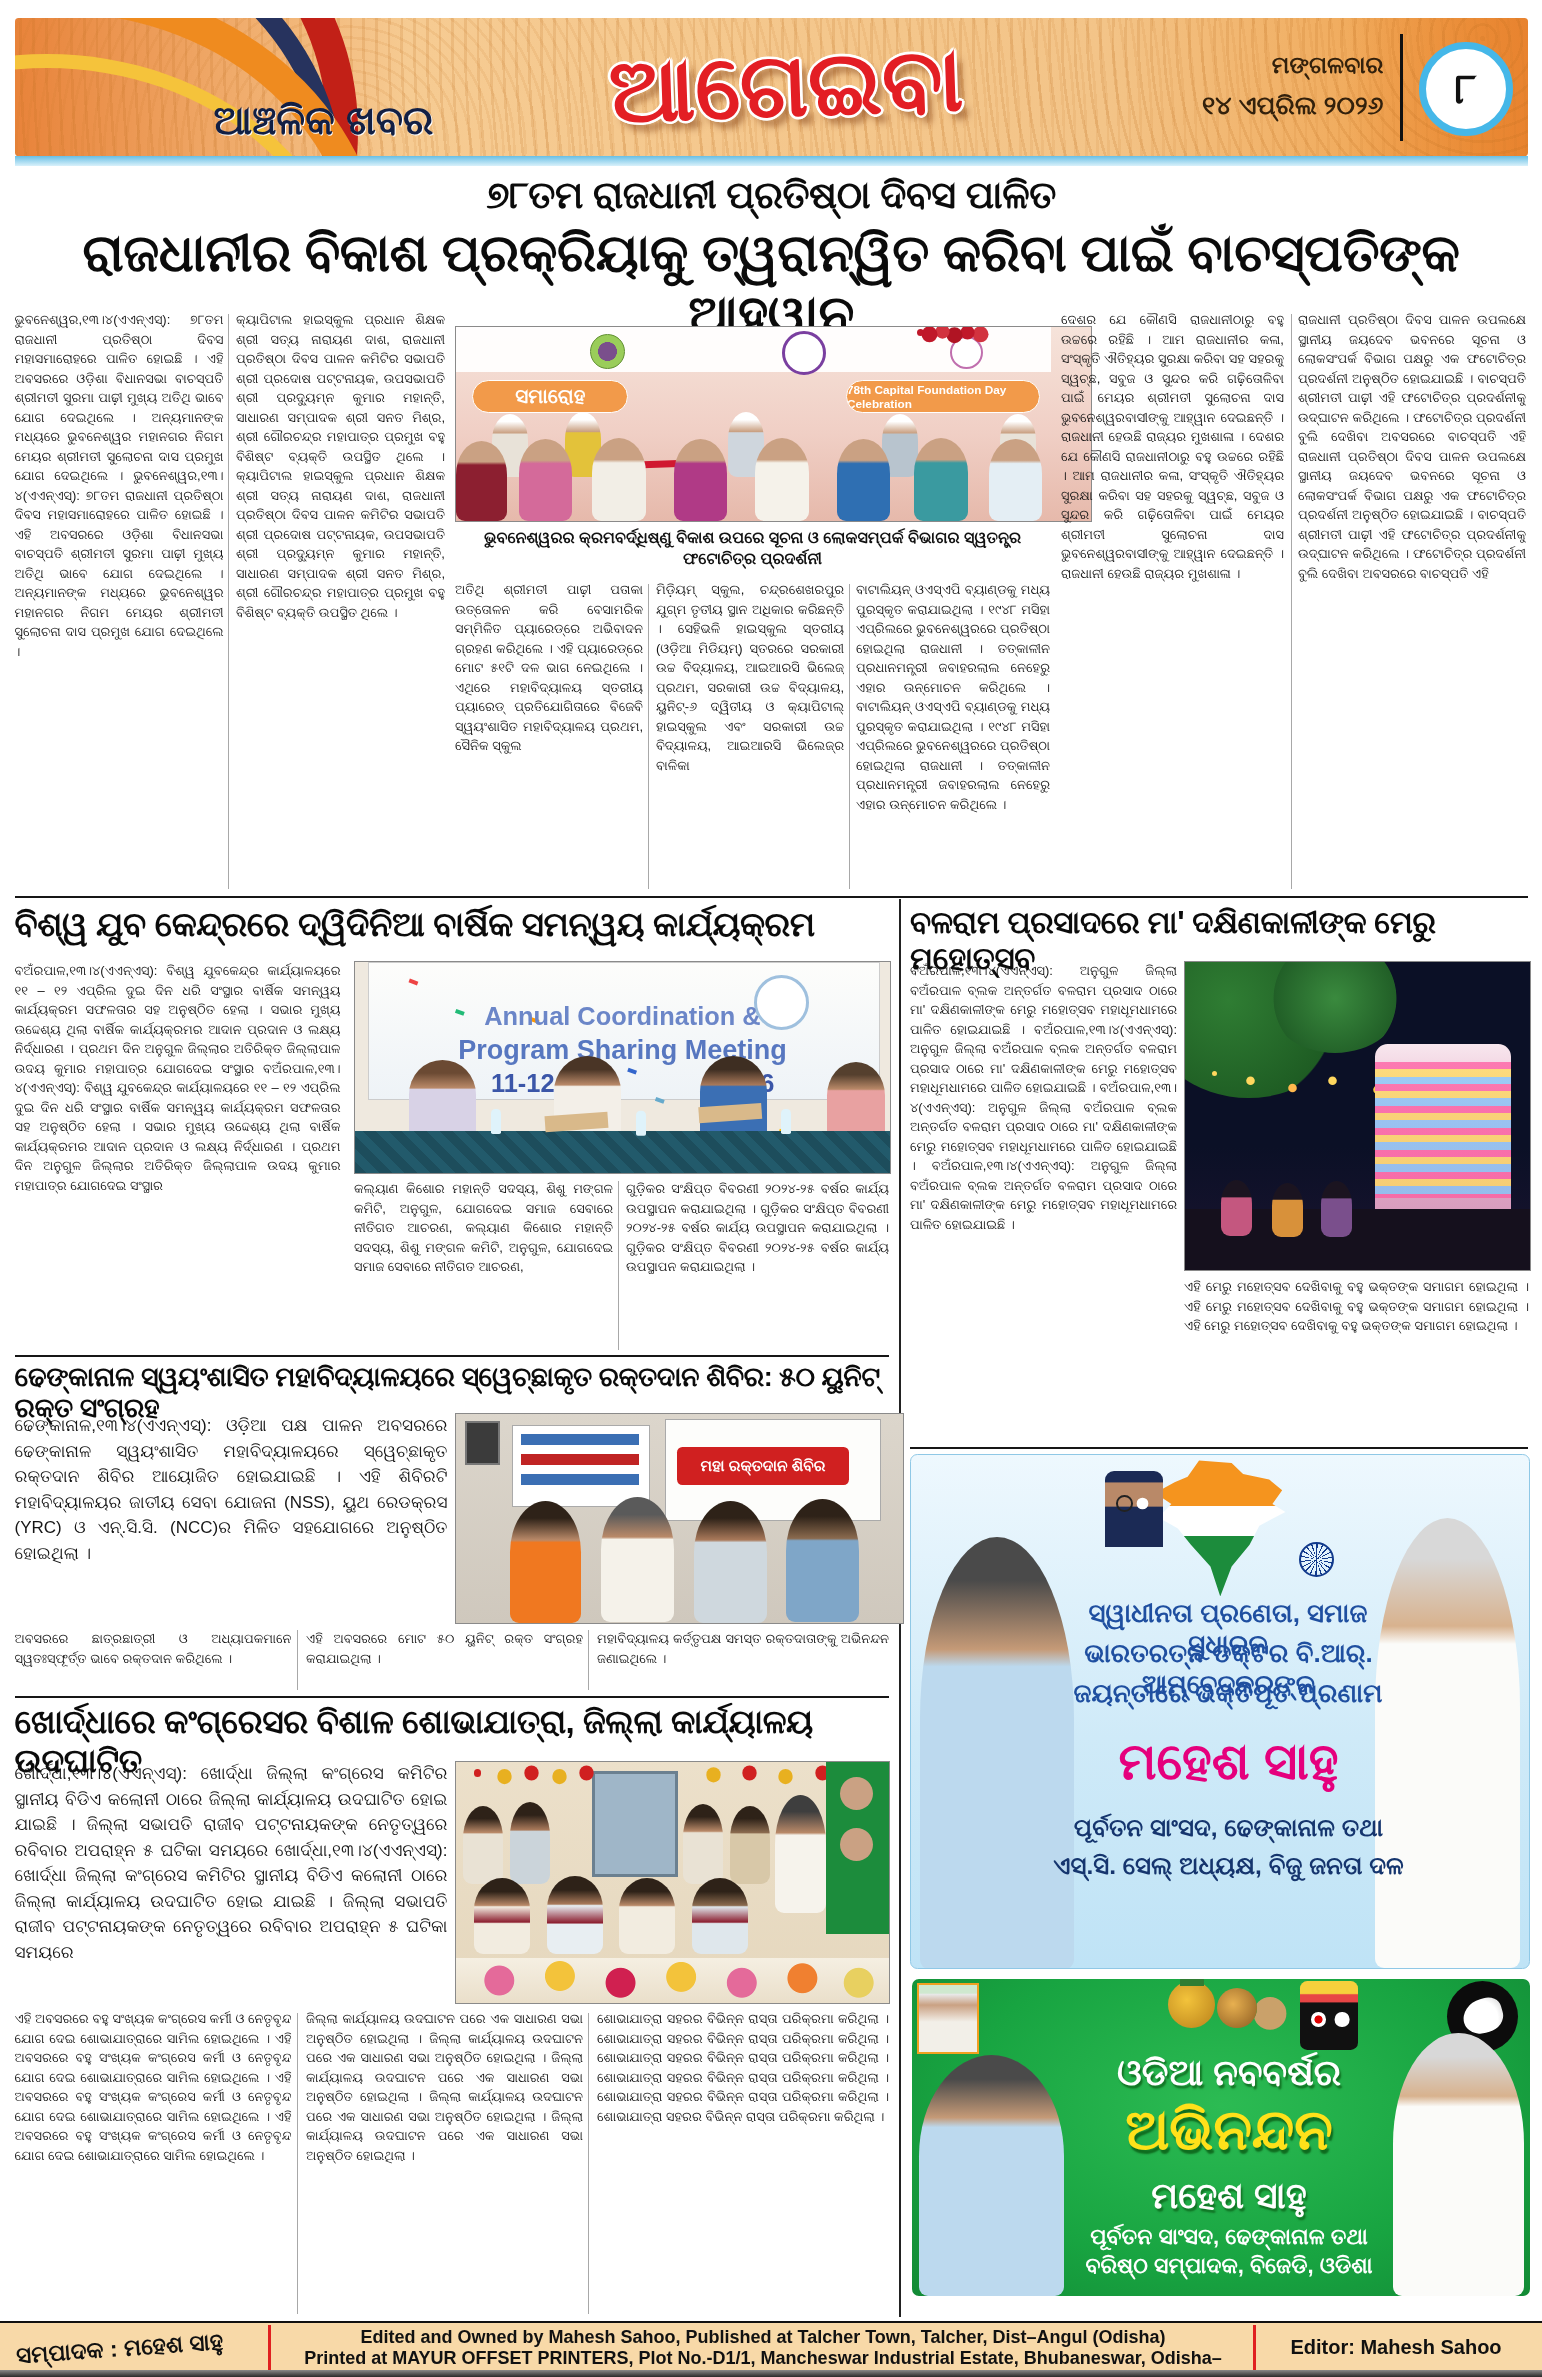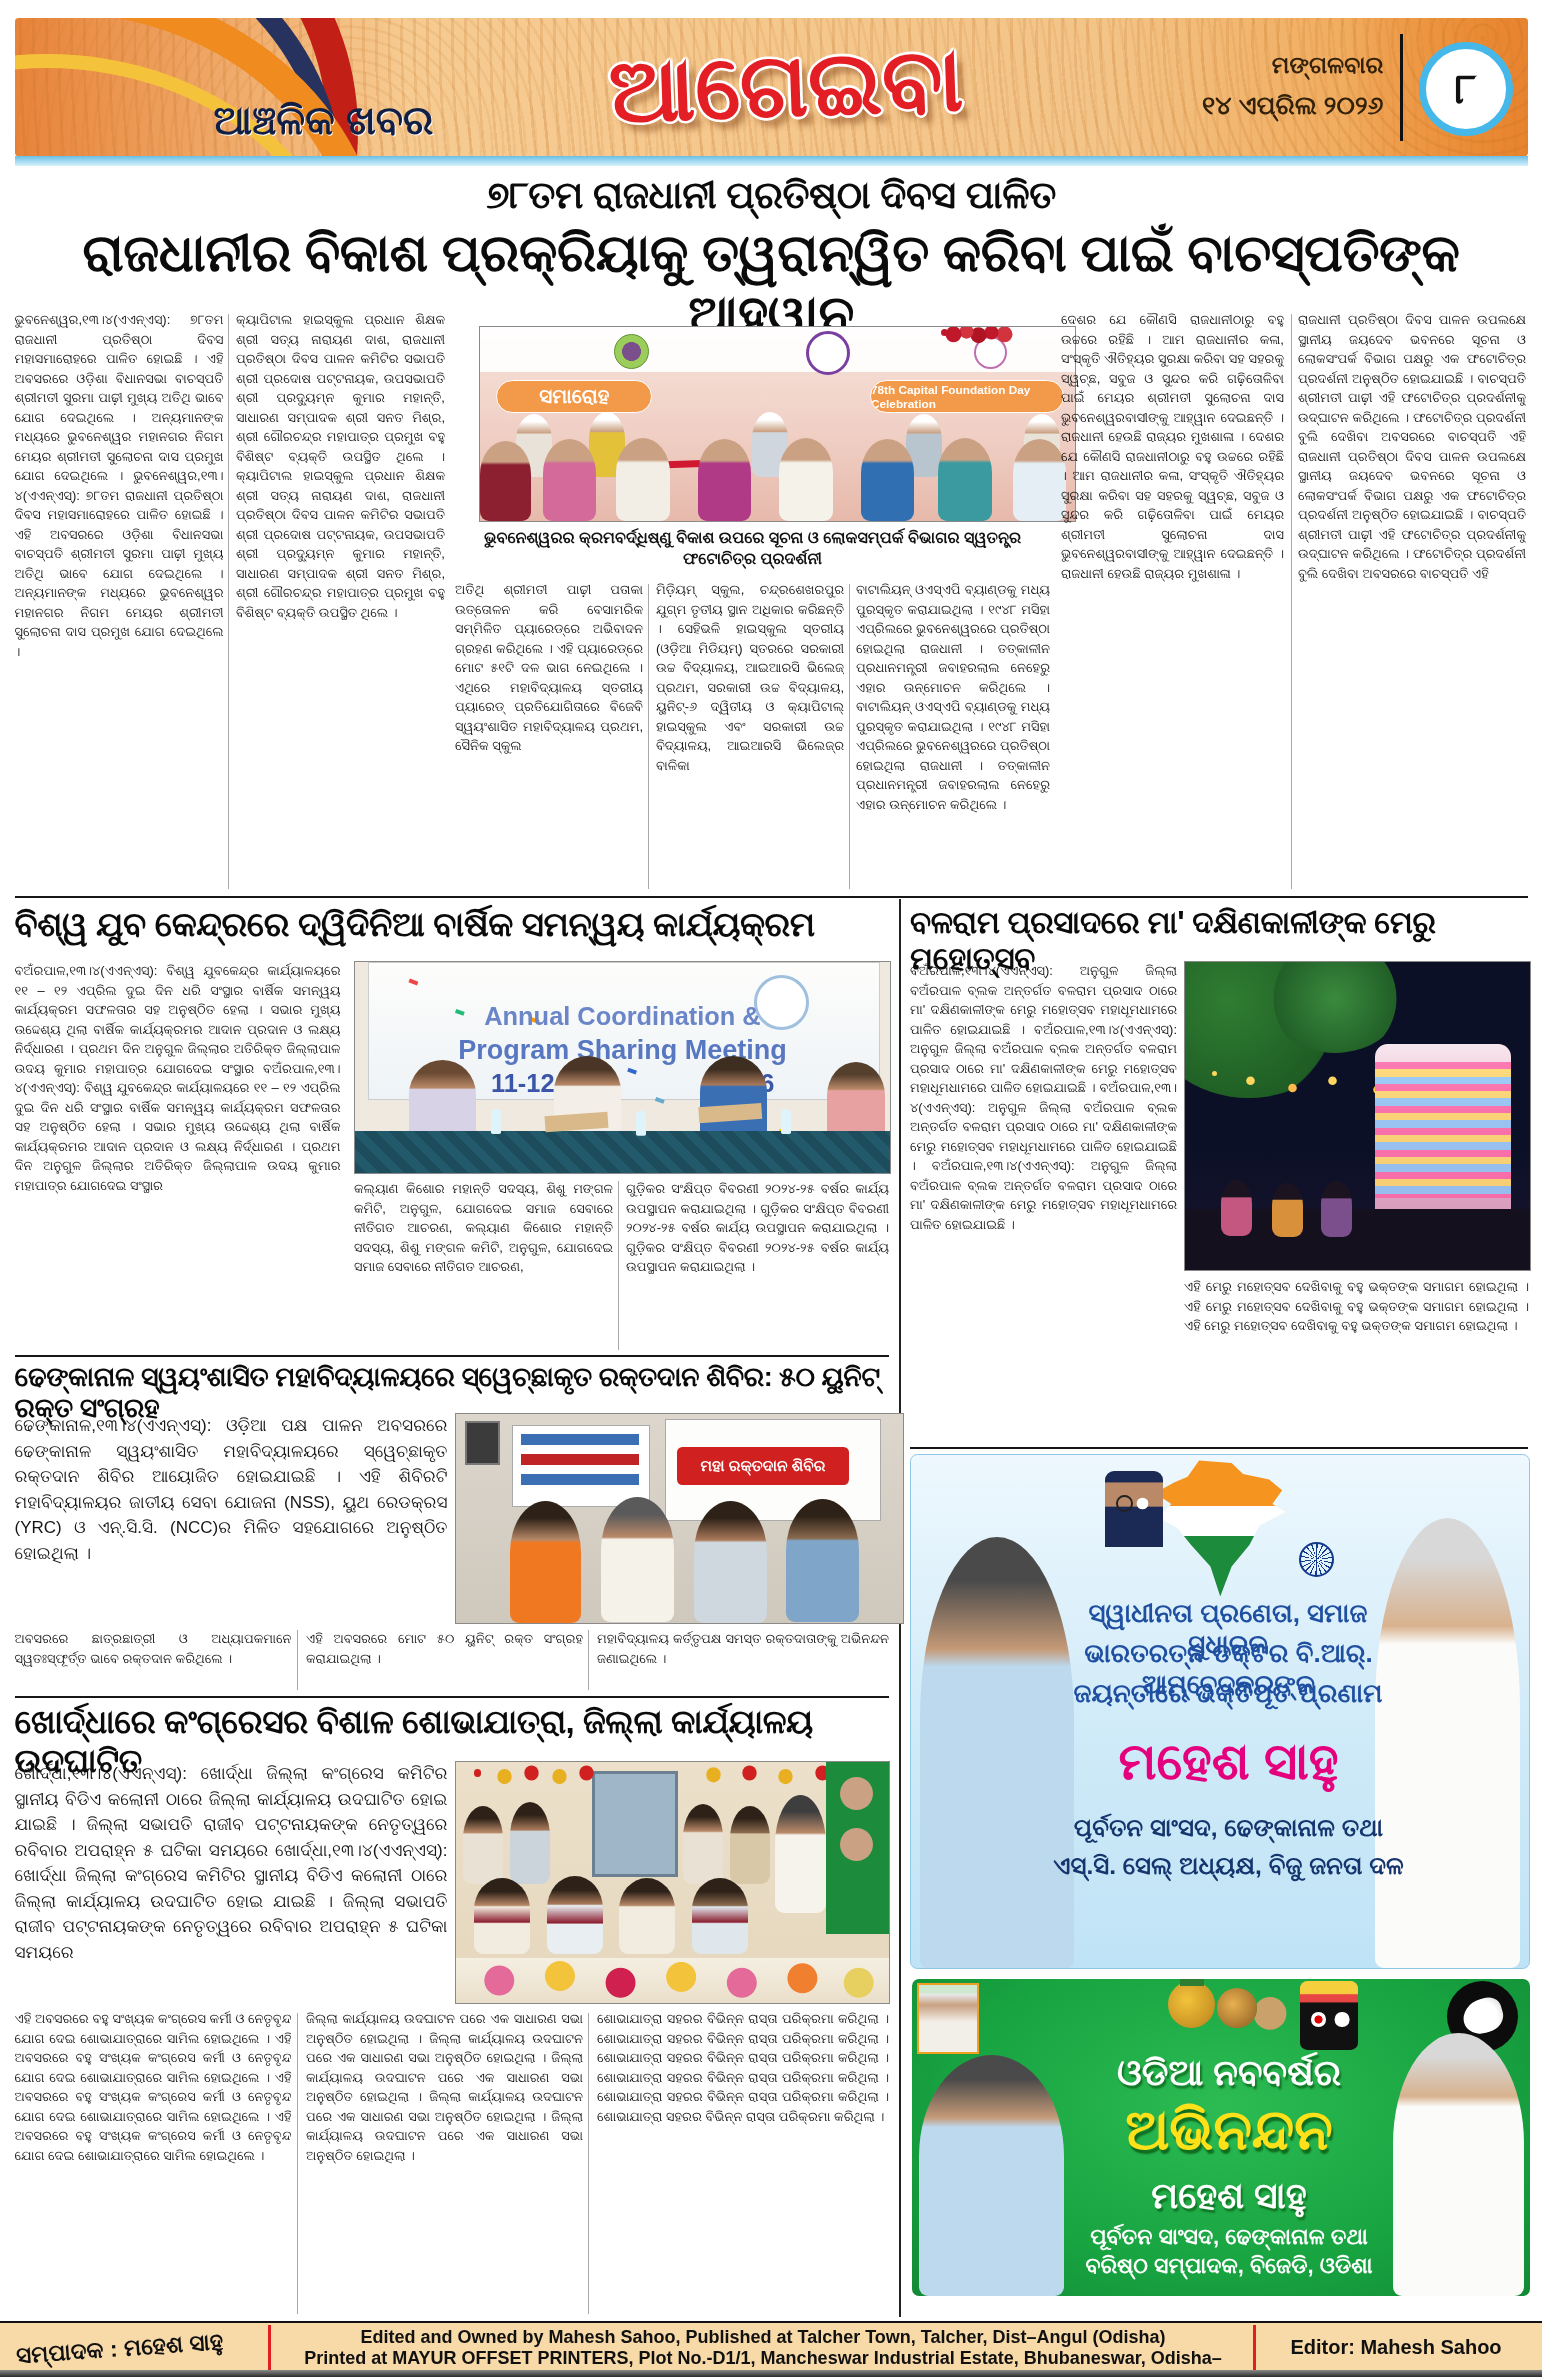--- a/index.html
+++ b/index.html
@@ -45,21 +45,21 @@
   </div>
   <div class="abs" style="left:14.5px;top:156px;width:1513px;height:10px;background:linear-gradient(180deg,#69bfe4,#d9f1fb);"></div>
 
   <div class="abs headline" style="left:0;top:174px;width:1542px;text-align:center;font-size:38px;">୭୮ତମ ରାଜଧାନୀ ପ୍ରତିଷ୍ଠା ଦିବସ ପାଳିତ</div>
   <div class="abs headline" style="left:0;top:223px;width:1542px;text-align:center;font-size:52px;">ରାଜଧାନୀର ବିକାଶ ପ୍ରକ୍ରିୟାକୁ ତ୍ୱରାନ୍ୱିତ କରିବା ପାଇଁ ବାଚସ୍ପତିଙ୍କ ଆହ୍ୱାନ</div>
 
   <div class="col" style="left:14.5px;top:310px;width:209px;height:582px;">ଭୁବନେଶ୍ୱର,୧୩।୪(ଏଏନ୍‌ଏସ୍): ୭୮ତମ ରାଜଧାନୀ ପ୍ରତିଷ୍ଠା ଦିବସ ମହାସମାରୋହରେ ପାଳିତ ହୋଇଛି । ଏହି ଅବସରରେ ଓଡ଼ିଶା ବିଧାନସଭା ବାଚସ୍ପତି ଶ୍ରୀମତୀ ସୁରମା ପାଢ଼ୀ ମୁଖ୍ୟ ଅତିଥି ଭାବେ ଯୋଗ ଦେଇଥିଲେ । ଅନ୍ୟମାନଙ୍କ ମଧ୍ୟରେ ଭୁବନେଶ୍ୱର ମହାନଗର ନିଗମ ମେୟର ଶ୍ରୀମତୀ ସୁଲୋଚନା ଦାସ ପ୍ରମୁଖ ଯୋଗ ଦେଇଥିଲେ । ଭୁବନେଶ୍ୱର,୧୩।୪(ଏଏନ୍‌ଏସ୍): ୭୮ତମ ରାଜଧାନୀ ପ୍ରତିଷ୍ଠା ଦିବସ ମହାସମାରୋହରେ ପାଳିତ ହୋଇଛି । ଏହି ଅବସରରେ ଓଡ଼ିଶା ବିଧାନସଭା ବାଚସ୍ପତି ଶ୍ରୀମତୀ ସୁରମା ପାଢ଼ୀ ମୁଖ୍ୟ ଅତିଥି ଭାବେ ଯୋଗ ଦେଇଥିଲେ । ଅନ୍ୟମାନଙ୍କ ମଧ୍ୟରେ ଭୁବନେଶ୍ୱର ମହାନଗର ନିଗମ ମେୟର ଶ୍ରୀମତୀ ସୁଲୋଚନା ଦାସ ପ୍ରମୁଖ ଯୋଗ ଦେଇଥିଲେ ।</div>
   <div class="vr" style="left:228px;top:314px;height:575px;"></div>
   <div class="col" style="left:236px;top:310px;width:209px;height:582px;">କ୍ୟାପିଟାଲ ହାଇସ୍କୁଲ ପ୍ରଧାନ ଶିକ୍ଷକ ଶ୍ରୀ ସତ୍ୟ ନାରାୟଣ ଦାଶ, ରାଜଧାନୀ ପ୍ରତିଷ୍ଠା ଦିବସ ପାଳନ କମିଟିର ସଭାପତି ଶ୍ରୀ ପ୍ରଦୋଷ ପଟ୍ଟନାୟକ, ଉପସଭାପତି ଶ୍ରୀ ପ୍ରଦ୍ୟୁମ୍ନ କୁମାର ମହାନ୍ତି, ସାଧାରଣ ସମ୍ପାଦକ ଶ୍ରୀ ସନତ ମିଶ୍ର, ଶ୍ରୀ ଗୌରଚନ୍ଦ୍ର ମହାପାତ୍ର ପ୍ରମୁଖ ବହୁ ବିଶିଷ୍ଟ ବ୍ୟକ୍ତି ଉପସ୍ଥିତ ଥିଲେ । କ୍ୟାପିଟାଲ ହାଇସ୍କୁଲ ପ୍ରଧାନ ଶିକ୍ଷକ ଶ୍ରୀ ସତ୍ୟ ନାରାୟଣ ଦାଶ, ରାଜଧାନୀ ପ୍ରତିଷ୍ଠା ଦିବସ ପାଳନ କମିଟିର ସଭାପତି ଶ୍ରୀ ପ୍ରଦୋଷ ପଟ୍ଟନାୟକ, ଉପସଭାପତି ଶ୍ରୀ ପ୍ରଦ୍ୟୁମ୍ନ କୁମାର ମହାନ୍ତି, ସାଧାରଣ ସମ୍ପାଦକ ଶ୍ରୀ ସନତ ମିଶ୍ର, ଶ୍ରୀ ଗୌରଚନ୍ଦ୍ର ମହାପାତ୍ର ପ୍ରମୁଖ ବହୁ ବିଶିଷ୍ଟ ବ୍ୟକ୍ତି ଉପସ୍ଥିତ ଥିଲେ ।</div>
 
-  <div class="photo" style="left:479px;top:326px;width:595px;height:194px;background:linear-gradient(180deg,#f6e3da,#f0cfc5 55%,#e6b9ab);">
+  <div class="photo" style="left:455px;top:326px;width:595px;height:194px;background:linear-gradient(180deg,#f6e3da,#f0cfc5 55%,#e6b9ab);padding-left:40px;">
     <div class="abs" style="left:0;top:0;width:595px;height:45px;background:rgba(255,255,255,.93);"></div>
     <div class="abs" style="left:134px;top:7.3px;width:33px;height:33px;border-radius:50%;background:radial-gradient(circle,#7a4f8c 40%,#9acd5a 41%);border:1.8px solid #5f8f2f;"></div>
     <div class="abs" style="left:326px;top:3.6px;width:38px;height:38px;border-radius:50%;border:3.6px solid #7a3fa0;background:#fff;"></div>
     <div class="abs" style="left:494px;top:9px;width:29px;height:29px;border-radius:50%;border:2.7px solid #c06fae;background:#fff;"></div>
     <div class="abs" style="left:461px;top:1.8px;width:7.3px;height:7.3px;border-radius:50%;background:#c0182a;box-shadow:9px 1.8px 0 4.5px #c0182a,22px -0.9px 0 3.6px #d2333f,34px 2.7px 0 4.5px #b01423,47px 0 0 3.6px #c0182a,60px 1.8px 0 4.5px #d2333f;"></div>
     <div class="chip" style="left:16.3px;top:53px;width:154px;height:31px;font-size:20px;">
       <span>ସମାରୋହ</span>
     </div>
     <div class="chip" style="left:390px;top:53px;width:192px;height:31px;font-size:11.8px;">
       <span>78th Capital Foundation Day Celebration</span>

